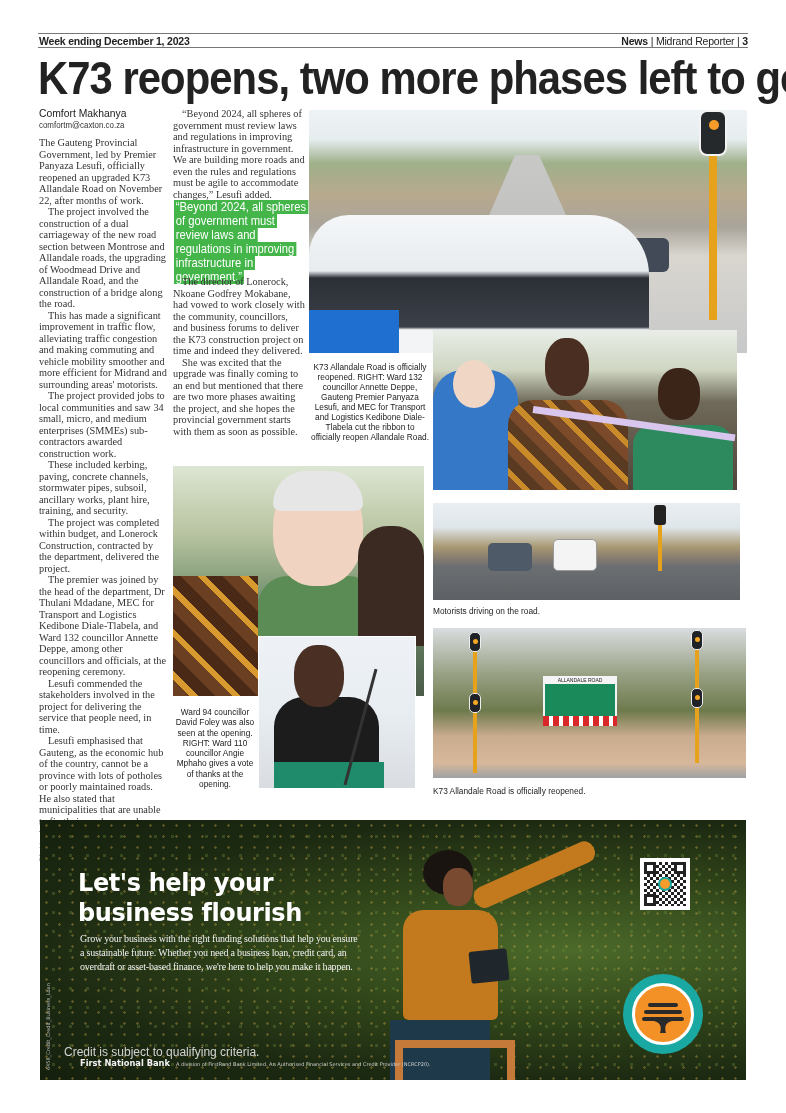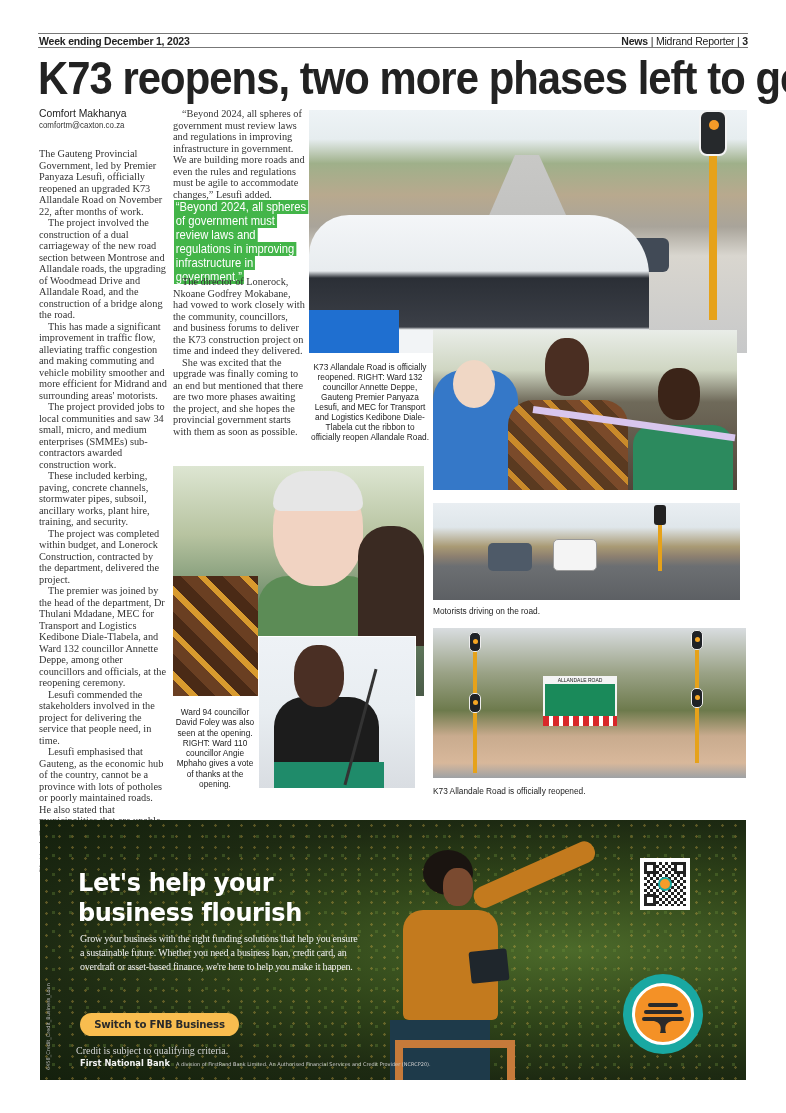--- a/index.html
+++ b/index.html
@@ -15,21 +15,21 @@
   .hdr-right { right: 38px; top: 35px; font-family: "Liberation Sans", sans-serif; font-size: 10.5px; color: #222; letter-spacing: -0.2px; }
   .hdr-right b { font-weight: bold; }
 
   .headline { left: 38px; top: 52px; width: 712px; font-family: "Liberation Sans", sans-serif; font-weight: bold; font-size: 44px; line-height: 50px; color: #222; letter-spacing: -1px; transform: scaleX(0.86); transform-origin: left top; white-space: nowrap; }
   .headline { transform: scale(0.95, 1.05); }
 
   
   .col { font-size: 10.3px; line-height: 11.5px; color: #333; }
   .col p { text-indent: 9px; }
   .col p.first { text-indent: 0; }
-  .col1 { left: 39px; top: 148px; width: 128px; }
+  .col1 { left: 39px; top: 137px; width: 128px; }
   .col2 { left: 173px; top: 108px; width: 132px; }
   .byline-name { left: 39px; top: 107px; font-family: "Liberation Sans", sans-serif; font-size: 11.5px; color: #222; transform: scaleX(0.9); transform-origin: left; }
   .byline-email { left: 39px; top: 120px; font-family: "Liberation Sans", sans-serif; font-size: 9px; color: #333; transform: scaleX(0.88); transform-origin: left; }
 
   .pullquote { left: 174px; top: 200px; width: 132px; font-family: "Liberation Sans", sans-serif; font-size: 12.2px; line-height: 14px; color: #fff; transform: scaleX(0.92); transform-origin: left top; width: 144px; }
   .pullquote span { background: #43b549; box-decoration-break: clone; -webkit-box-decoration-break: clone; padding: 0 2px; }
 
   .col2b { left: 173px; top: 276px; width: 132px; }
 
   .caption { font-family: "Liberation Sans", sans-serif; font-size: 8.3px; line-height: 10px; color: #222; text-align: center; }
@@ -99,21 +99,21 @@
   .ad-w-face { left: 58px; top: 18px; width: 30px; height: 38px; background: #7a4a30; border-radius: 45%; }
   .ad-w-shirt { left: 18px; top: 60px; width: 95px; height: 110px; background: #c37a1e; border-radius: 20px 20px 6px 6px; }
   .ad-w-arm { left: 90px; top: 40px; width: 130px; height: 22px; background: #c37a1e; transform: rotate(-24deg); transform-origin: left; border-radius: 10px; }
   .ad-w-tablet { left: 85px; top: 100px; width: 38px; height: 32px; background: #1f262c; border-radius: 3px; transform: rotate(-6deg); }
   .ad-w-pants { left: 5px; top: 170px; width: 100px; height: 60px; background: #1e3a4a; }
   .ad-chair { left: 10px; top: 190px; width: 120px; height: 40px; border-top: 8px solid #c67a3a; border-left: 8px solid #c67a3a; border-right: 8px solid #c67a3a; }
 
   .ad-h1 { left: 38px; top: 48px; font-family: "DejaVu Sans", sans-serif; font-weight: bold; font-size: 24px; line-height: 30px; color: #ffffff; letter-spacing: -0.4px; }
   .ad-body { left: 40px; top: 112px; width: 280px; font-family: Liberation Serif, serif; font-size: 10px; line-height: 14px; color: #f1f1f1; letter-spacing: -0.2px; }
   .ad-cta { left: 40px; top: 193px; width: 159px; height: 23px; border-radius: 12px; background: #f9bd4f; border: none; font-family: "DejaVu Sans", sans-serif; font-size: 10.2px; font-weight: bold; color: #2a2a2a; display: flex; align-items: center; justify-content: center; letter-spacing: -0.2px; cursor: pointer; }
-  .ad-fine { left: 36px; top: 225px; font-family: Liberation Serif, serif; font-size: 10px; color: #d4d4d4; }
+  .ad-fine { left: 24px; top: 225px; font-family: Liberation Sans, sans-serif; font-size: 12px; color: #d4d4d4; }
   .ad-legal { left: 40px; top: 238px; font-family: "DejaVu Sans", sans-serif; font-size: 5px; color: #cfcfcf; white-space: nowrap; }
   .ad-legal b { font-size: 8.3px; color: #f3f3f3; margin-right: 6px; }
   .ad-code { left: 5px; top: 250px; font-family: "DejaVu Sans", sans-serif; font-size: 5px; color: #bdbdbd; transform: rotate(-90deg); transform-origin: left top; white-space: nowrap; }
 
   .ad-qr { left: 600px; top: 38px; width: 50px; height: 52px; background: #fff; padding: 4px; }
   .ad-qr-grid { width: 42px; height: 44px;
     background-image:
       linear-gradient(90deg, #222 0 9px, transparent 9px), linear-gradient(#222 0 9px, transparent 9px);
     background: repeating-conic-gradient(#222 0 25%, #fff 0 50%) 0 0/6px 6px; position: relative; }
   .ad-qr-corner { position: absolute; width: 12px; height: 12px; border: 3px solid #222; background: #fff; }
@@ -237,21 +237,20 @@
     <div class="abs ad-w-tablet"></div>
     <div class="abs ad-w-pants"></div>
     <div class="abs ad-chair"></div>
   </div>
 
   <div class="abs ad-h1">
     <div>Let's help your</div>
     <div>business flourish</div>
   </div>
   <div class="abs ad-body">Grow your business with the right funding solutions that help you ensure a sustainable future. Whether you need a business loan, credit card, an overdraft or asset-based finance, we're here to help you make it happen.</div>
-  <button class="abs ad-cta">Switch to FNB Business</button>
   <div class="abs ad-fine">Credit is subject to qualifying criteria.</div>
   <div class="abs ad-legal">
     <b>First National Bank</b><span>A division of FirstRand Bank Limited. An Authorised Financial Services and Credit Provider (NCRCP20).</span>
   </div>
   <div class="abs ad-code">6458_Credit_Credit_Business_Loan</div>
 
   <div class="abs ad-qr">
     <div class="ad-qr-grid">
       <div class="ad-qr-corner" style="left:0; top:0;"></div>
       <div class="ad-qr-corner" style="right:0; top:0;"></div>

